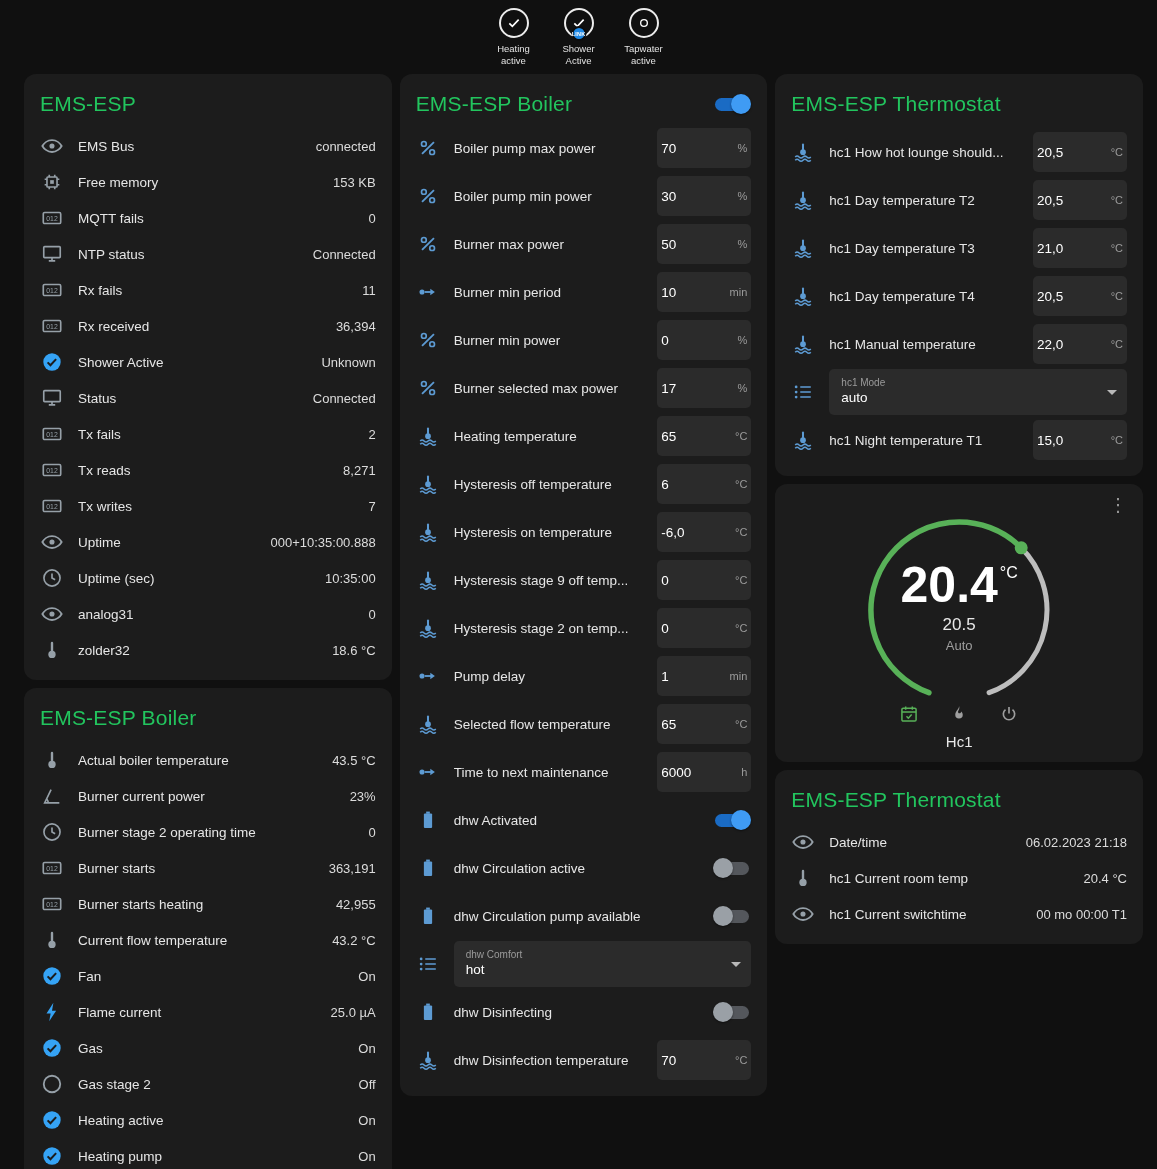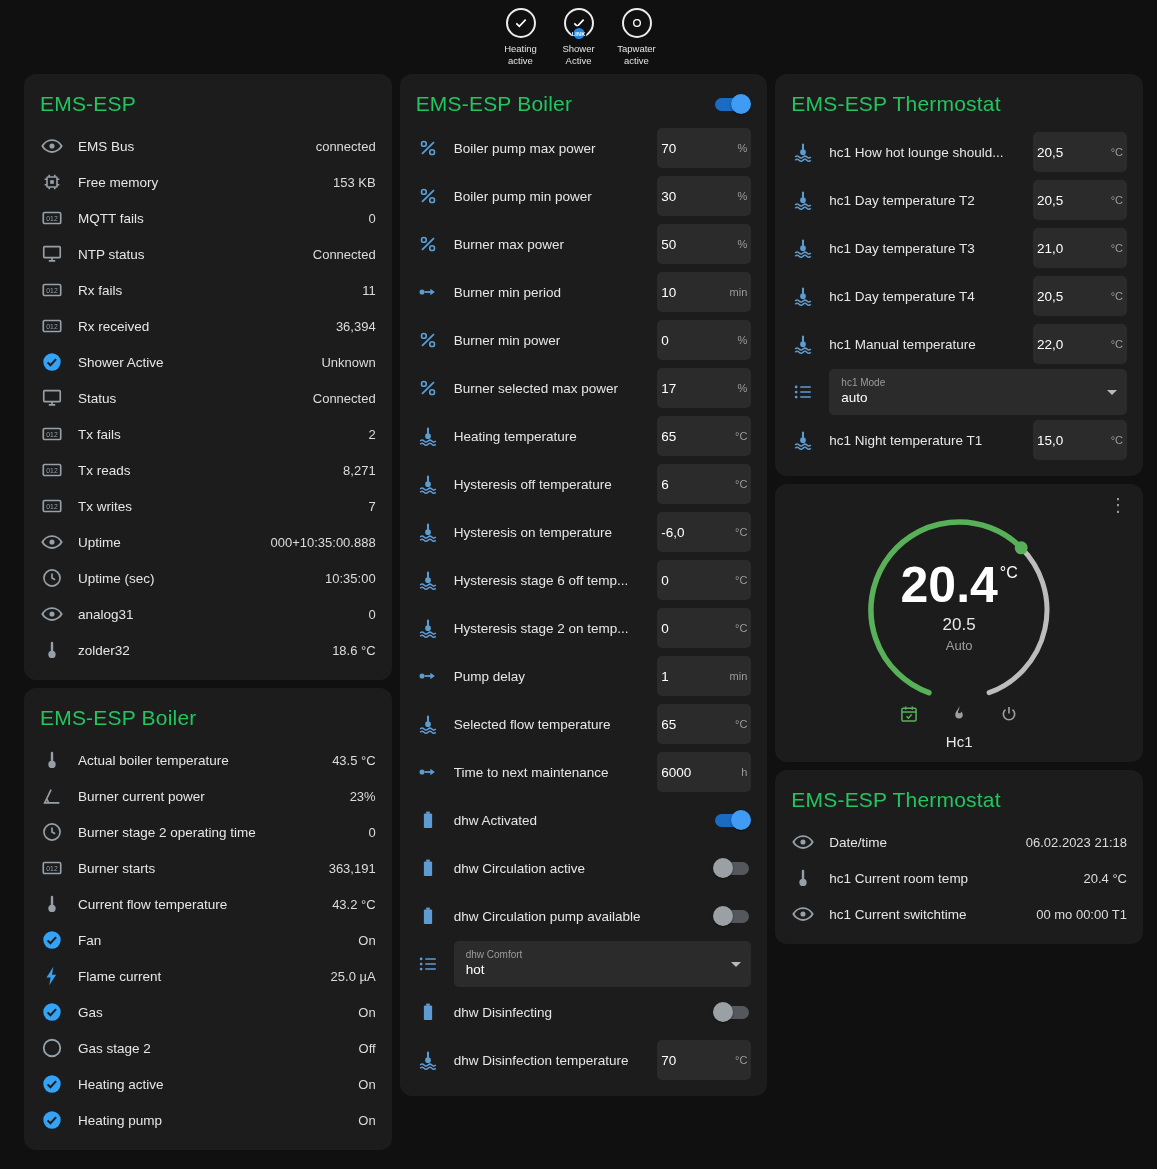--- a/index.html
+++ b/index.html
@@ -8,21 +8,21 @@
     --card:#1c1c1c;
   }
   *{box-sizing:border-box}
   html,body{margin:0;padding:0}
   body{
     width:1157px;height:1169px;overflow:hidden;
     background:#101010;color:#e6e6e6;
     font-family:"Liberation Sans","DejaVu Sans",sans-serif;
   }
   
-  .top{height:74px;display:flex;justify-content:center;align-items:flex-start;gap:10px;padding-top:8px}
+  .top{height:74px;display:flex;justify-content:center;align-items:flex-start;gap:17px;padding-top:8px}
   .badge{width:48px;display:flex;flex-direction:column;align-items:center}
   .badge-circle{position:relative;width:30px;height:30px;border:2px solid #ececec;border-radius:50%;
     display:flex;align-items:center;justify-content:center;color:#fff}
   .badge-circle svg{width:16px;height:16px;display:block}
   .link-badge{position:absolute;bottom:-5px;left:50%;transform:translateX(-50%);
     background:#1e88e5;color:#fff;font-size:5.5px;font-weight:700;width:15px;height:15px;border-radius:50%;
     display:flex;align-items:center;justify-content:center;border:2px solid #0d0d0d;letter-spacing:.2px}
   .badge-label{margin-top:5px;font-size:9.5px;line-height:1.25;color:#e3e3e3;text-align:center}
   
   .main{display:grid;grid-template-columns:1fr 1fr 1fr;gap:8px;padding:0 14px 0 24px;align-items:start}
@@ -315,20 +315,30 @@
             <span class="icon i-counter">
               <svg viewBox="0 0 24 24">
                 <rect x="2.5" y="6" width="19" height="12" rx="1.5" fill="none" stroke="currentColor" stroke-width="1.8"></rect>
                 <text x="12" y="14.8" text-anchor="middle" font-size="7.5" font-family="sans-serif" fill="currentColor">012</text>
               </svg>
             </span>
             <span class="label">Burner starts</span>
             <span class="value">363,191</span>
           </div>
           <div class="row display">
+            <span class="icon i-counter">
+              <svg viewBox="0 0 24 24">
+                <rect x="2.5" y="6" width="19" height="12" rx="1.5" fill="none" stroke="currentColor" stroke-width="1.8"></rect>
+                <text x="12" y="14.8" text-anchor="middle" font-size="7.5" font-family="sans-serif" fill="currentColor">012</text>
+              </svg>
+            </span>
+            <span class="label">Burner starts heating</span>
+            <span class="value">42,955</span>
+          </div>
+          <div class="row display">
             <span class="icon i-thermometer">
               <svg viewBox="0 0 24 24">
                 <rect x="10.7" y="3" width="2.6" height="11" rx="1.3" fill="currentColor"></rect>
                 <circle cx="12" cy="16.8" r="4" fill="currentColor"></circle>
               </svg>
             </span>
             <span class="label">Current flow temperature</span>
             <span class="value">43.2 °C</span>
           </div>
           <div class="row display">
@@ -533,21 +543,21 @@
           </div>
           <div class="row ctrl">
             <span class="icon i-coolant">
               <svg viewBox="0 0 24 24">
                 <rect x="10.9" y="2.6" width="2.2" height="7.8" rx="1.1" fill="currentColor"></rect>
                 <circle cx="12" cy="12.2" r="3.1" fill="currentColor"></circle>
                 <path d="M3.5 17.5c1.4-1.4 2.8-1.4 4.2 0s2.9 1.4 4.3 0 2.8-1.4 4.2 0 2.9 1.4 4.3 0" fill="none" stroke="currentColor" stroke-width="1.7"></path>
                 <path d="M3.5 21c1.4-1.4 2.8-1.4 4.2 0s2.9 1.4 4.3 0 2.8-1.4 4.2 0 2.9 1.4 4.3 0" fill="none" stroke="currentColor" stroke-width="1.7"></path>
               </svg>
             </span>
-            <span class="label">Hysteresis stage 6 off temp...</span>
+            <span class="label">Hysteresis stage 9 off temp...</span>
             <div class="numbox">
               <span class="nval">0</span>
               <span class="nunit">°C</span>
             </div>
           </div>
           <div class="row ctrl">
             <span class="icon i-coolant">
               <svg viewBox="0 0 24 24">
                 <rect x="10.9" y="2.6" width="2.2" height="7.8" rx="1.1" fill="currentColor"></rect>
                 <circle cx="12" cy="12.2" r="3.1" fill="currentColor"></circle>

